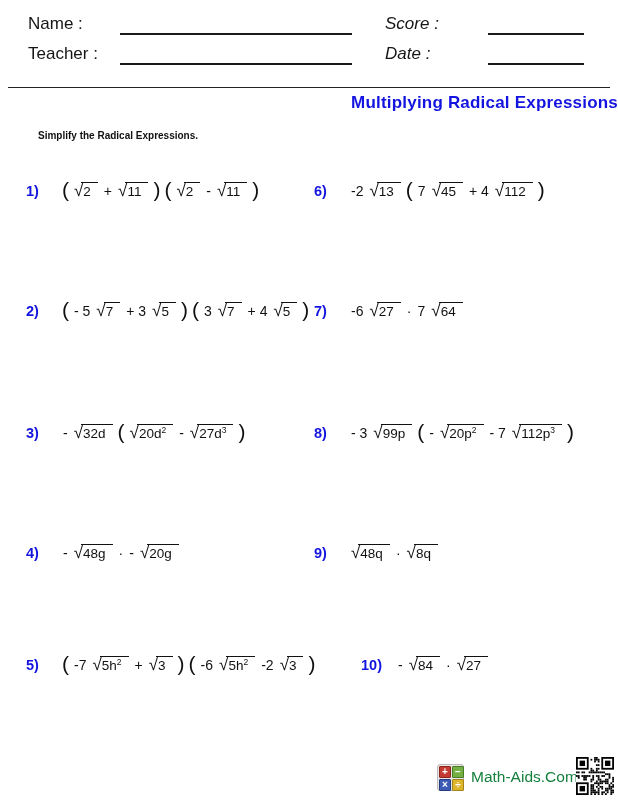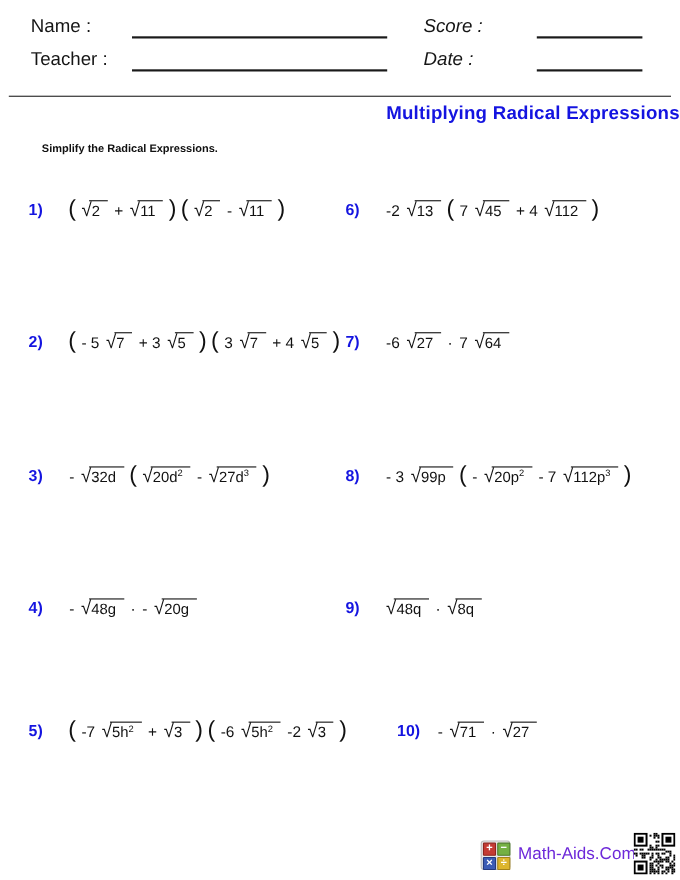--- a/index.html
+++ b/index.html
@@ -244,37 +244,37 @@
         <span class="sqrt">
           <span class="sign">√</span>
           <span class="radicand">8q</span>
         </span>
       </div>
       <div class="problem" style="left: 314px; top: 648px;">
         <span class="pnum" style="color: rgb(20, 20, 224); margin-left: 47px;">10)</span>
         <span class="tok">-</span>
         <span class="sqrt">
           <span class="sign">√</span>
-          <span class="radicand">71</span>
+          <span class="radicand">84</span>
         </span>
         <span class="tok">·</span>
         <span class="sqrt">
           <span class="sign">√</span>
           <span class="radicand">27</span>
         </span>
       </div>
     </div>
 
   <div class="footer-logo">
     <span class="tile tile-plus">+</span>
     <span class="tile tile-minus">−</span>
     <span class="tile tile-times">×</span>
     <span class="tile tile-divide">÷</span>
   </div>
-  <a class="brand" id="brand" href="#" style="color: #6d28d9;">Math-Aids.Com</a>
+  <a class="brand" id="brand" href="#" style="color: #15803d;">Math-Aids.Com</a>
   <svg class="qr" id="qr" viewBox="0 0 21 21">
       <rect x="0" y="0" width="21" height="21" fill="#ffffff"></rect>
       <rect x="0" y="0" width="7" height="7" fill="#000"></rect>
       <rect x="1" y="1" width="5" height="5" fill="#fff"></rect>
       <rect x="2" y="2" width="3" height="3" fill="#000"></rect>
       <rect x="14" y="0" width="7" height="7" fill="#000"></rect>
       <rect x="15" y="1" width="5" height="5" fill="#fff"></rect>
       <rect x="16" y="2" width="3" height="3" fill="#000"></rect>
       <rect x="0" y="14" width="7" height="7" fill="#000"></rect>
       <rect x="1" y="15" width="5" height="5" fill="#fff"></rect>

